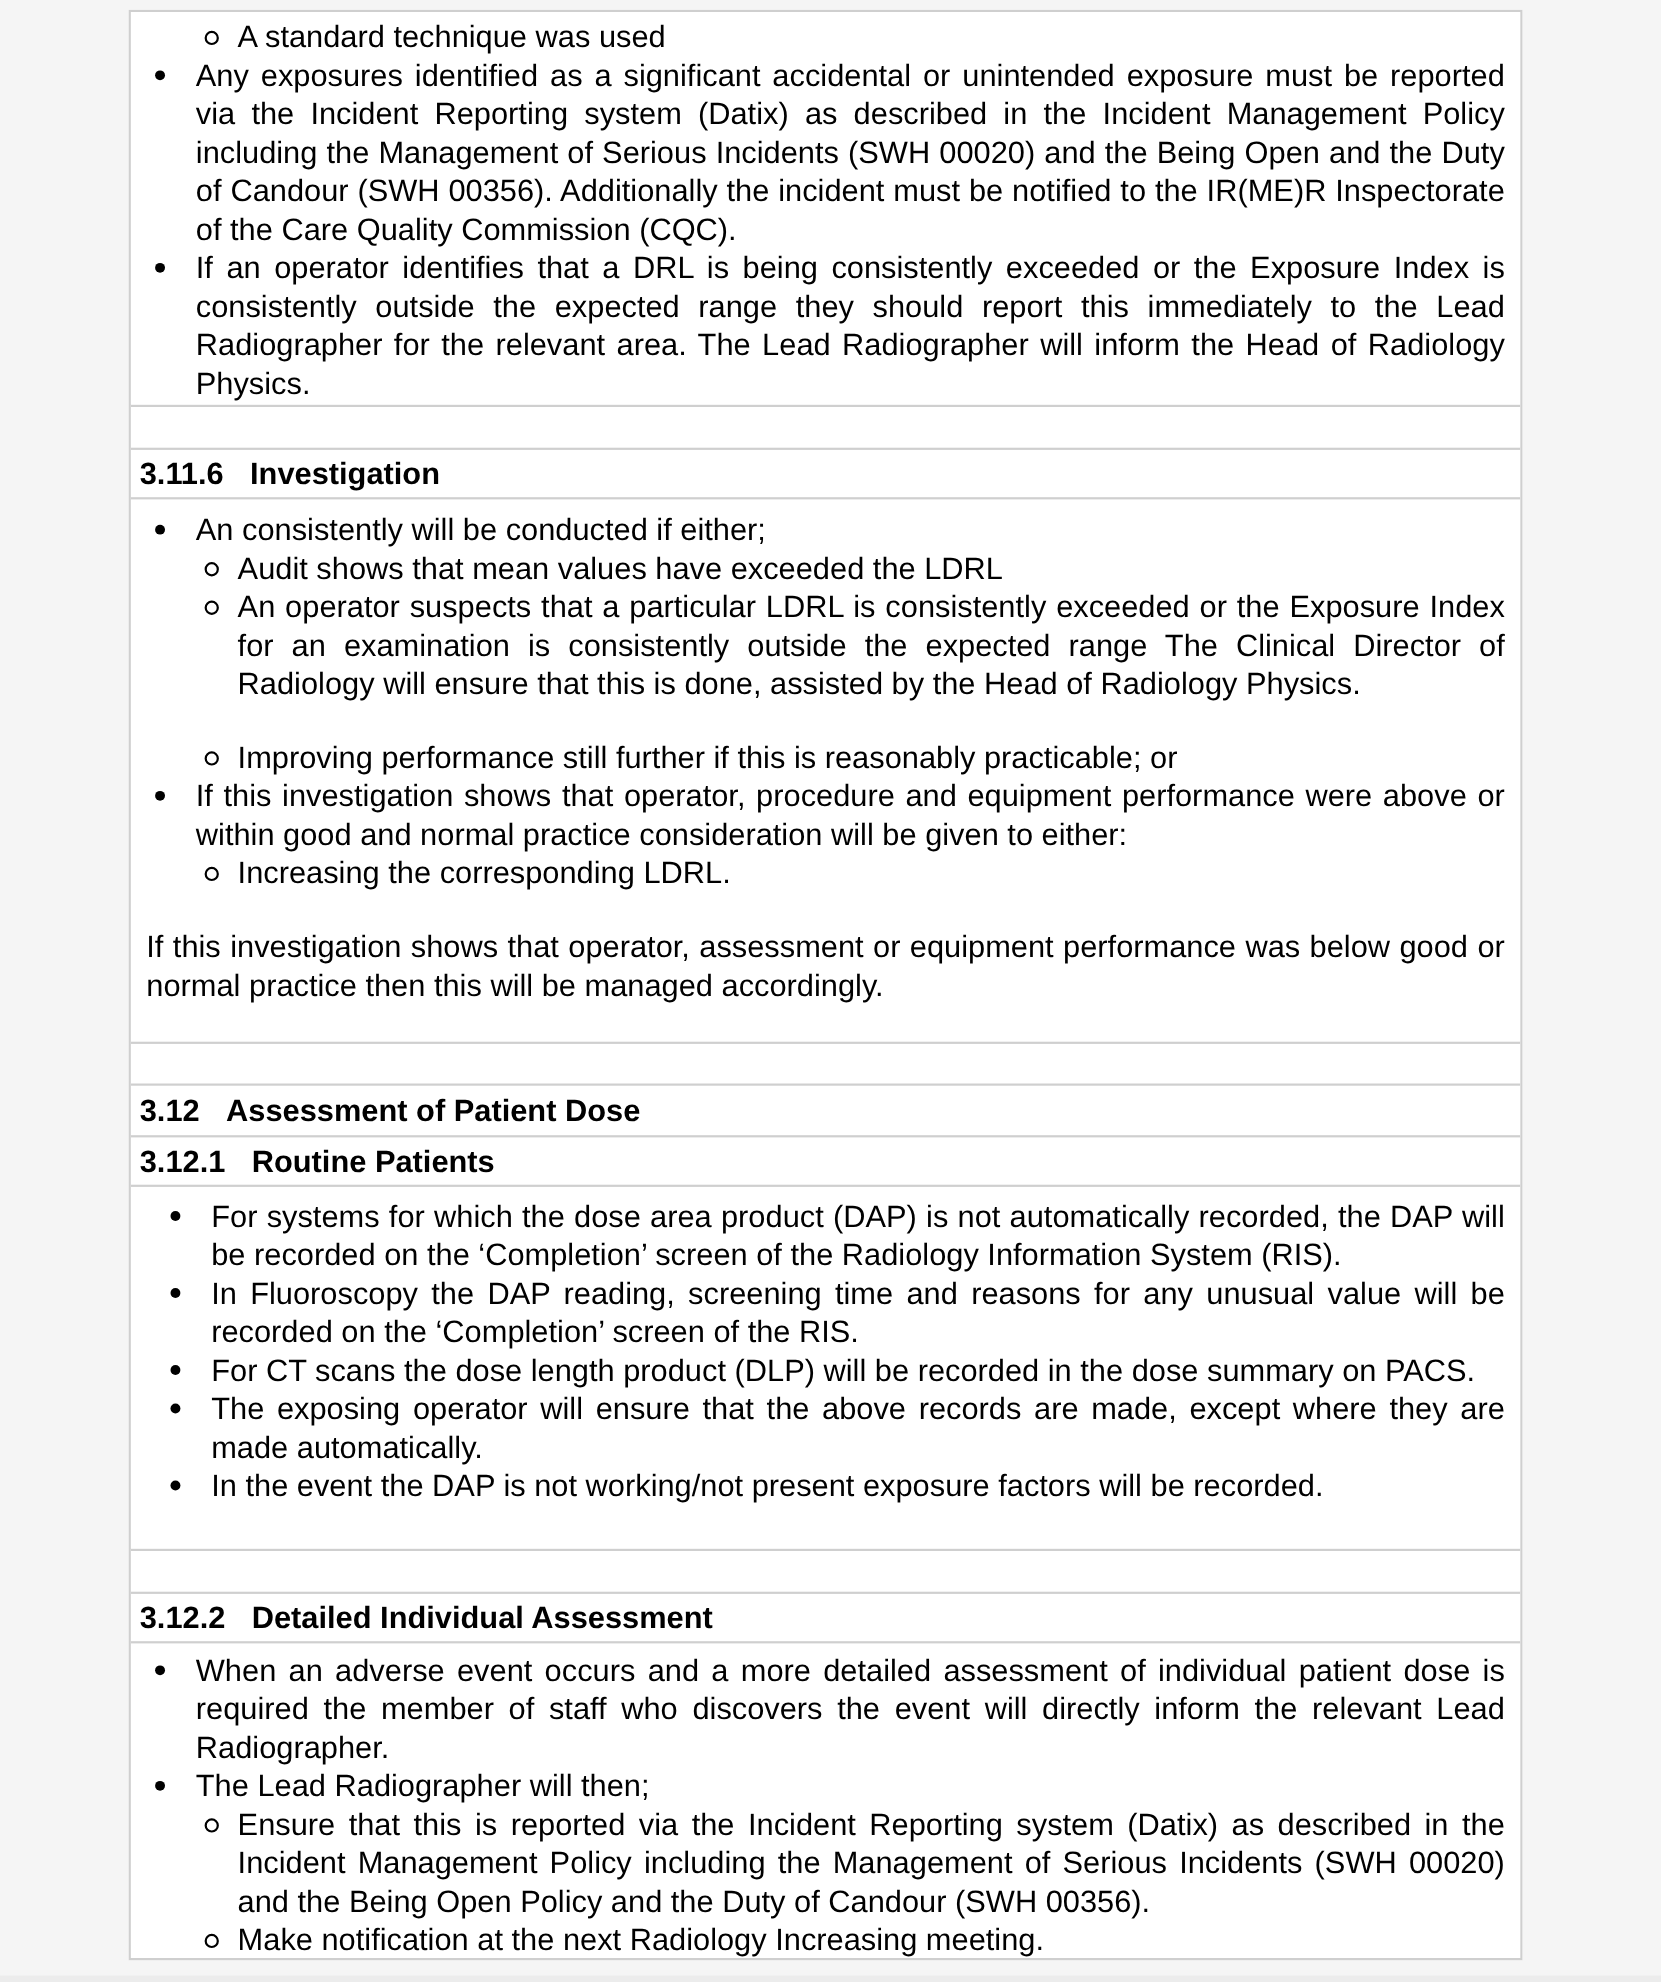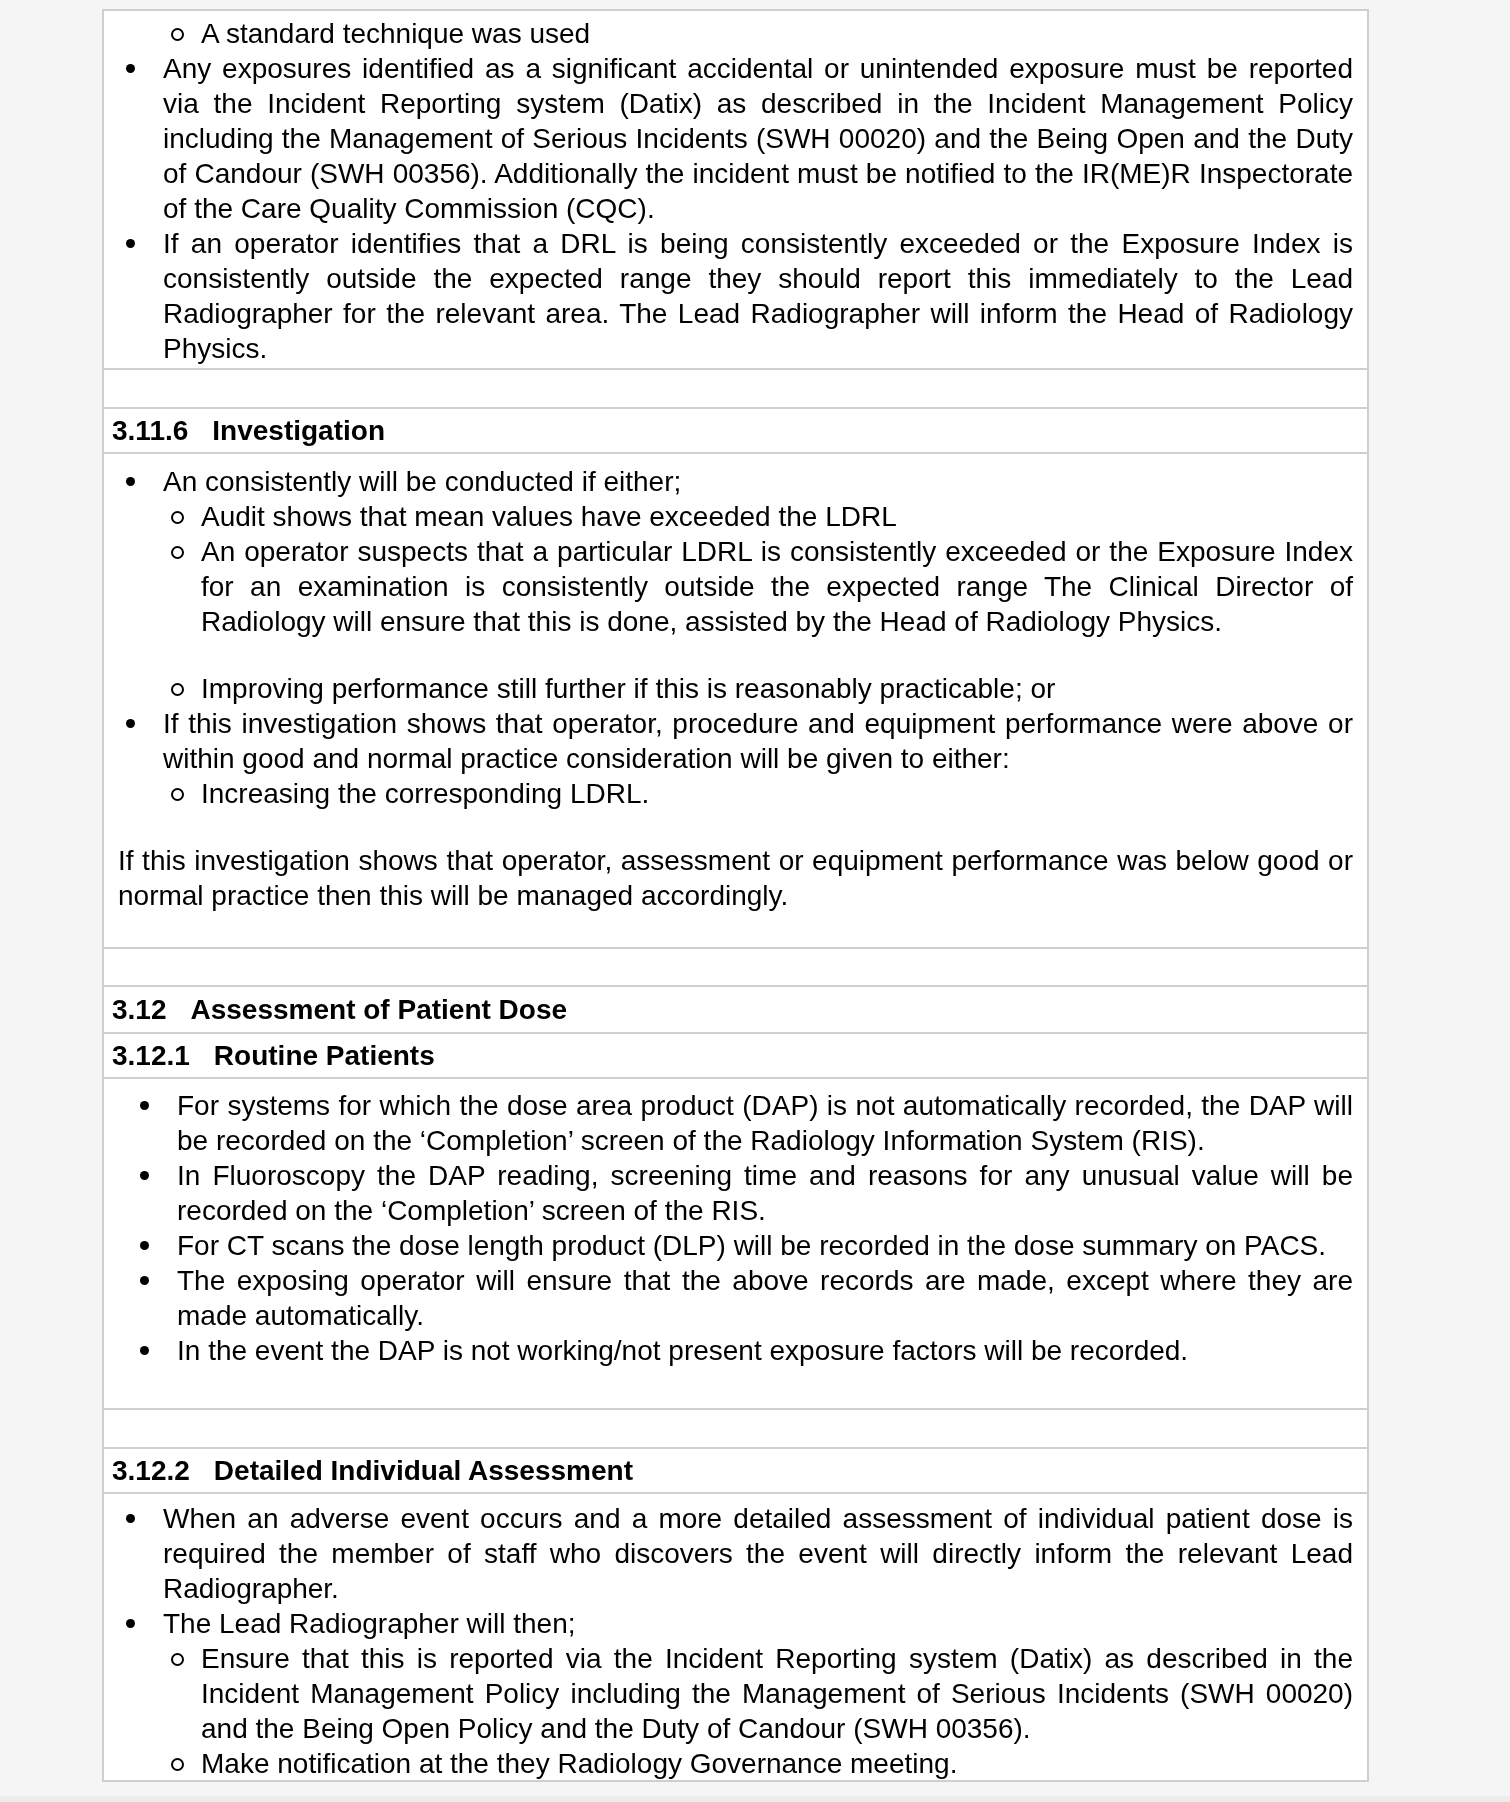--- a/index.html
+++ b/index.html
@@ -4,21 +4,21 @@
 <style>
   html,body{margin:0;padding:0;}
   body{
     width:1510px;height:1802px;
     background:#f5f5f5;
     font-family:"Liberation Sans", sans-serif;
     font-size:28px;line-height:35px;color:#000;
     position:relative;overflow:hidden;
   }
   .doc-table{
-    position:absolute;left:102px;top:9px;width:1267px;
+    position:absolute;left:117px;top:9px;width:1267px;
     box-sizing:border-box;
     border:2px solid #cfcfcf;
     background:#ffffff;
   }
   .row{
     box-sizing:border-box;
     border-top:2px solid #cfcfcf;
     overflow:hidden;
     background:#ffffff;
   }
@@ -188,17 +188,17 @@
       <div class="li bullet2">
         <span class="marker">
           <span class="ring"></span>
         </span>
         <div class="txt">Ensure that this is reported via the Incident Reporting system (Datix) as described in the Incident Management Policy including the Management of Serious Incidents (SWH 00020) and the Being Open Policy and the Duty of Candour (SWH 00356).</div>
       </div>
       <div class="li bullet2">
         <span class="marker">
           <span class="ring"></span>
         </span>
-        <div class="txt">Make notification at the they Radiology Governance meeting.</div>
+        <div class="txt">Make notification at the next Radiology Increasing meeting.</div>
       </div>
     </div>
   </main>
 <div class="bottom-strip"></div>
 
 </body></html>

